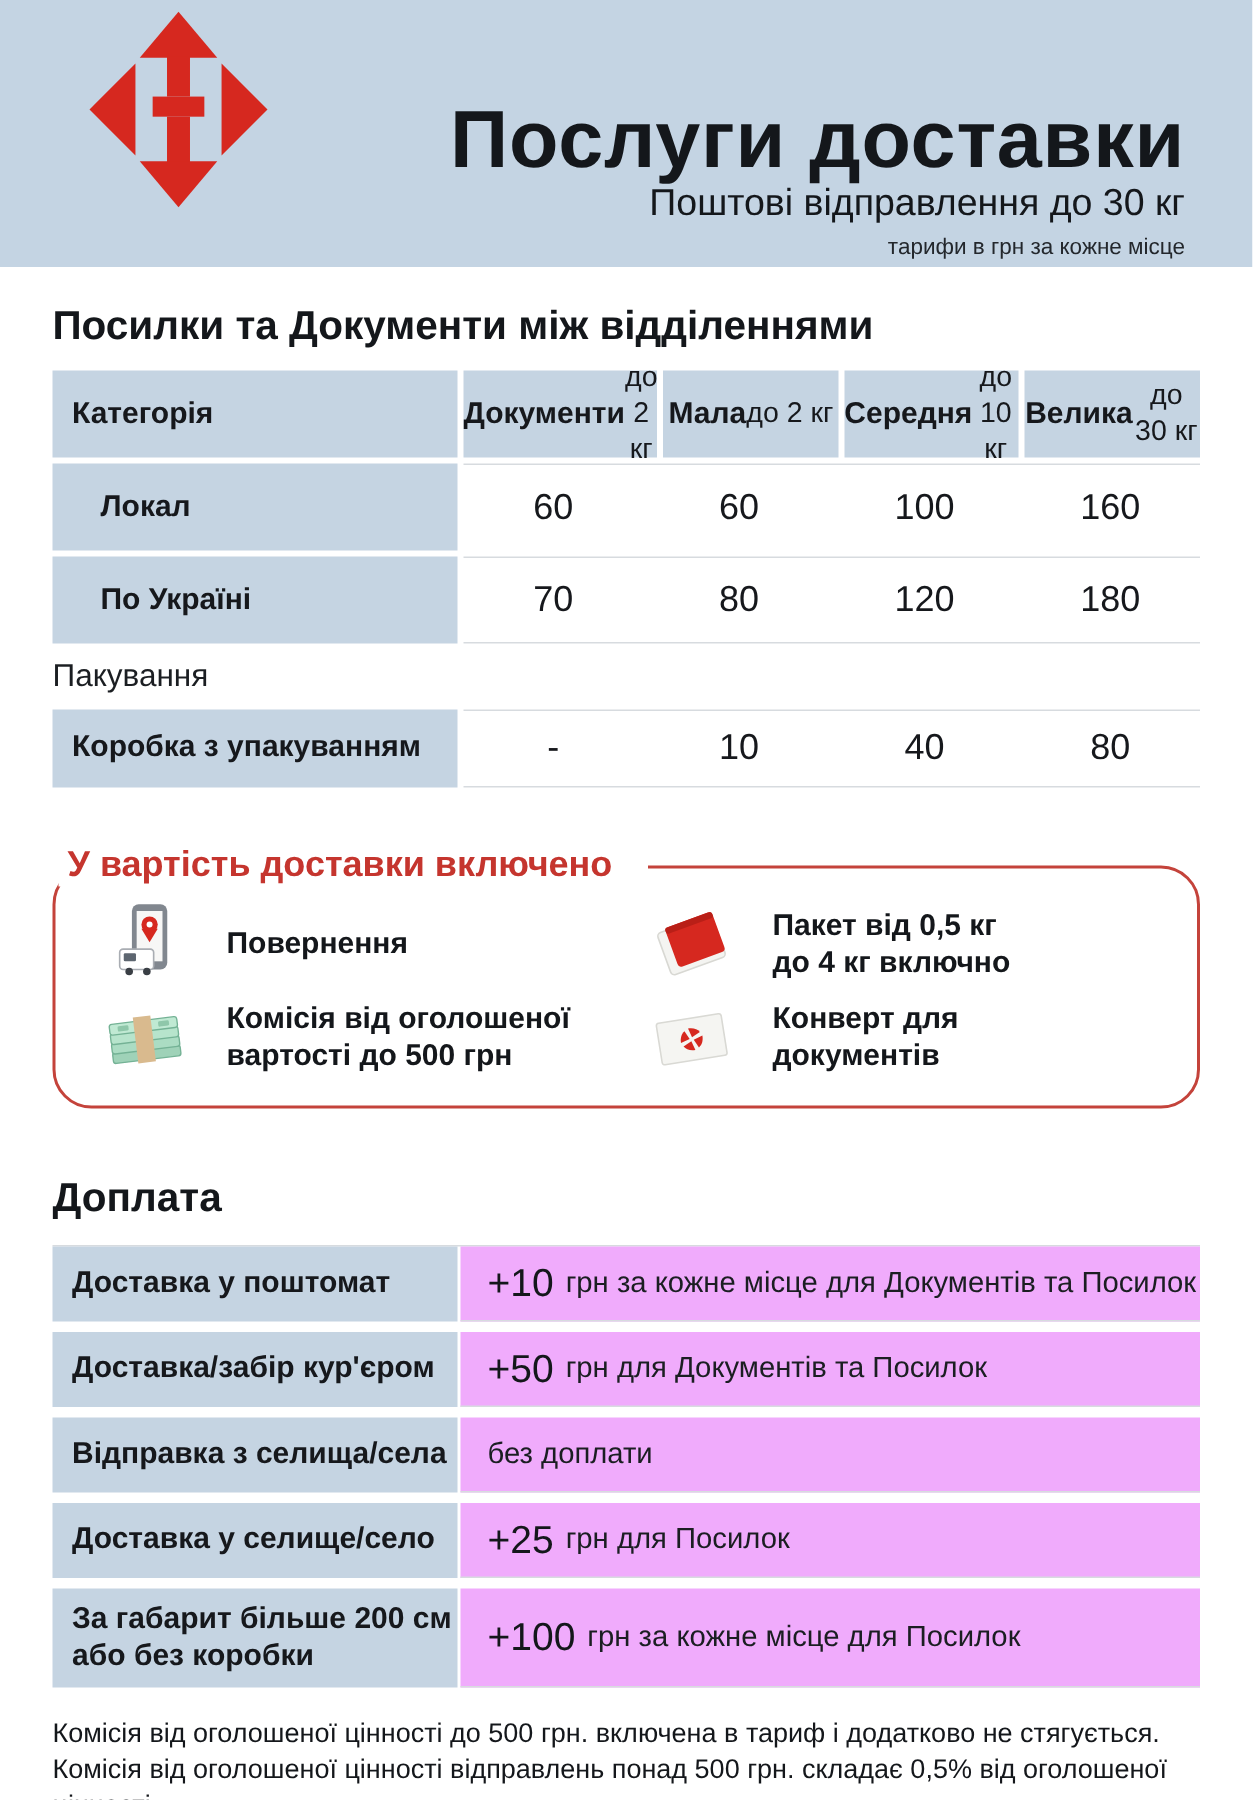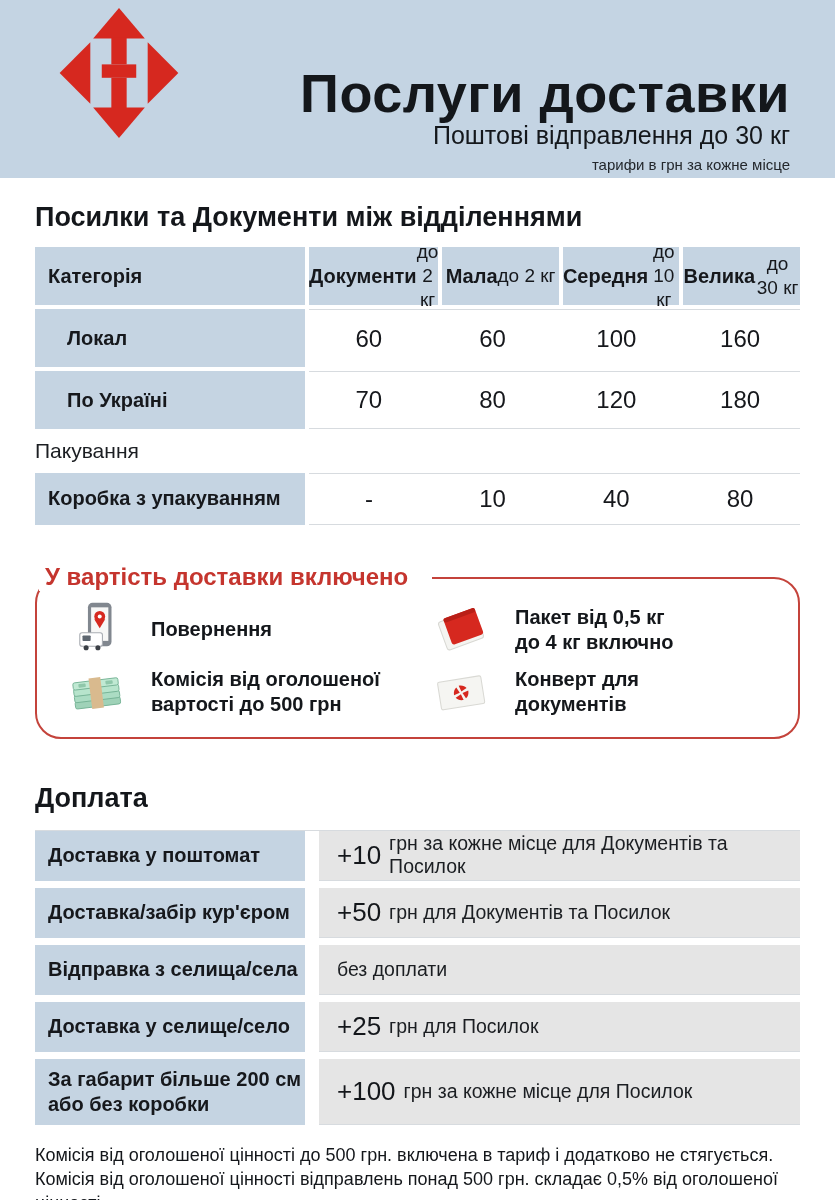--- a/index.html
+++ b/index.html
@@ -36,25 +36,25 @@
   .prow .vwrap{border-top:1px solid #d7dbdf;border-bottom:1px solid #d7dbdf;}
   
   .included-box{position:relative;margin:52px 35px 0 35px;border:2px solid #c4433b;border-radius:26px;height:158px;}
   .included-title{position:absolute;top:-16px;left:2px;background:#ffffff;padding:0 24px 0 6px;font-size:24px;font-weight:700;color:#c5352e;white-space:nowrap;}
   .included-grid{display:grid;grid-template-columns:1fr 1fr;grid-template-rows:1fr 1fr;height:100%;padding:20px 26px 14px 30px;box-sizing:border-box;column-gap:23px;}
   .inc-item{display:flex;align-items:center;gap:24px;}
   .inc-icon{width:60px;height:60px;flex:0 0 60px;display:flex;align-items:center;justify-content:center;}
   .inc-label{font-size:20px;font-weight:700;line-height:1.25;white-space:pre-line;color:#14171b;}
   
   .t2{margin-top:16px;border-top:1px solid #d7dbdf;}
-  .t2row{display:flex;gap:14px;margin-bottom:7px;}
+  .t2row{display:flex;gap:2px;margin-bottom:7px;}
   .t2 .lcell{line-height:1.25;white-space:pre-line;align-items:center;}
   .t2row .lcell{height:50px;}
   .t2row.tall .lcell{height:66px;}
-  .t2val{flex:1;display:flex;align-items:center;padding-left:18px;border-bottom:1px solid #d7dbdf;background:#e5e5e5;}
+  .t2val{flex:1;display:flex;align-items:center;padding-left:18px;border-bottom:1px solid #d7dbdf;background:#f0abfc;}
   .amt{font-size:26px;font-weight:400;color:#14171b;}
   .amt:not(:empty){margin-right:8px;}
   .desc{font-size:19.5px;font-weight:400;color:#1b1e22;}
   
   .footer{margin-top:18px;font-size:18px;line-height:24px;color:#14171b;}
   .footer p{margin:0;}
 </style>
 </head>
 <body>
 

